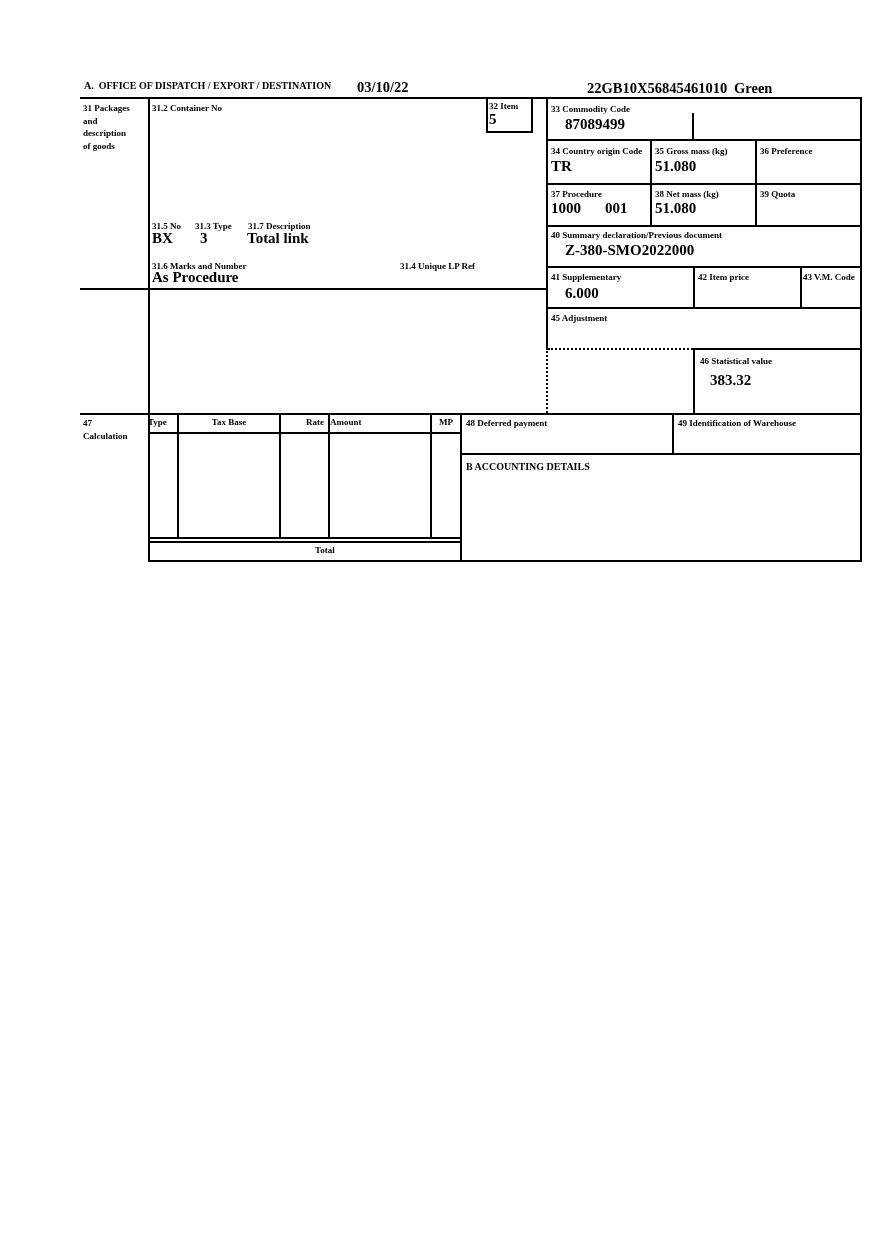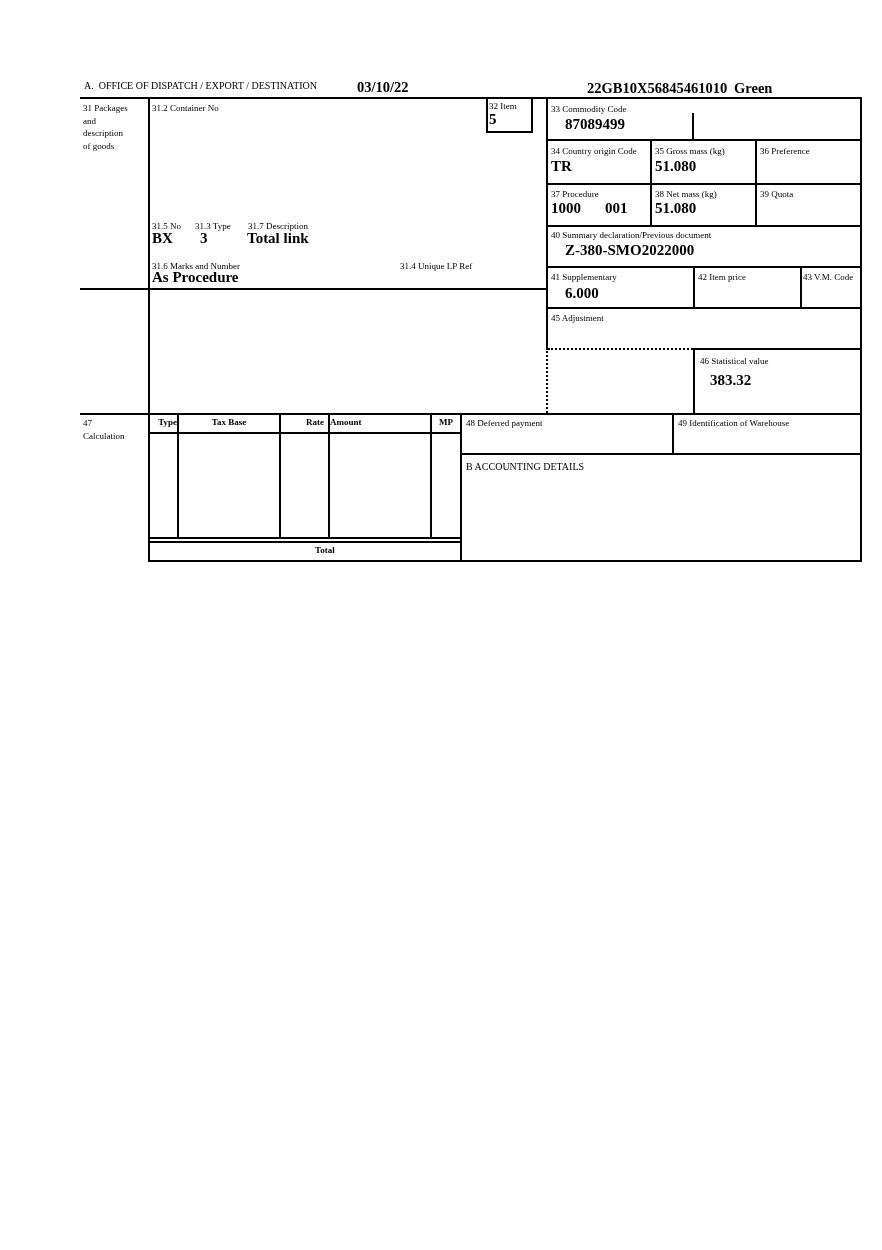--- a/index.html
+++ b/index.html
@@ -1,23 +1,23 @@
 <!DOCTYPE html>
 <html><head>
 <meta charset="utf-8">
 <style>
   html,body{margin:0;padding:0;background:#fff;}
   .page{position:relative;width:882px;height:1250px;background:#fff;color:#000;
         font-family:"Liberation Serif","DejaVu Serif",serif;overflow:hidden;}
   .ln{position:absolute;background:#000;}
   .lnh-d{position:absolute;height:0;border-top:2px dotted #000;}
   .lnv-d{position:absolute;width:0;border-left:2px dotted #000;}
-  .lbl{position:absolute;font-weight:normal;font-size:9px;line-height:12.5px;white-space:pre-line;}
+  .lbl{position:absolute;font-weight:bold;font-size:9px;line-height:12.5px;white-space:pre-line;}
   .val{position:absolute;font-weight:bold;font-size:15px;line-height:1.1;white-space:pre;}
-  .ttl{position:absolute;font-weight:normal;font-size:10px;white-space:pre;}
+  .ttl{position:absolute;font-weight:bold;font-size:10px;white-space:pre;}
   .hval{position:absolute;font-weight:bold;font-size:14.5px;white-space:pre;}
   .th{position:absolute;font-weight:bold;font-size:9px;}
 </style>
 </head>
 <body>
 
 <div class="page">
 
   <div class="ttl" style="left:84px;top:80px">A.  OFFICE OF DISPATCH / EXPORT / DESTINATION</div>
   <div class="hval" style="left:357px;top:79px">03/10/22</div>
@@ -101,21 +101,21 @@
   <div class="lbl" style="left:551px;top:229px">40 Summary declaration/Previous document</div>
   <div class="val" style="left:565px;top:242px">Z-380-SMO2022000</div>
   <div class="lbl" style="left:551px;top:271px">41 Supplementary</div>
   <div class="val" style="left:565px;top:285px">6.000</div>
   <div class="lbl" style="left:698px;top:271px">42 Item price</div>
   <div class="lbl" style="left:803px;top:271px">43 V.M. Code</div>
   <div class="lbl" style="left:551px;top:312px">45 Adjustment</div>
   <div class="lbl" style="left:700px;top:355px">46 Statistical value</div>
   <div class="val" style="left:710px;top:372px">383.32</div>
 
-  <div class="th" style="left:148px;top:417px;width:29px;text-align:right">Type</div>
+  <div class="th" style="left:148px;top:417px;width:29px;text-align:left">Type</div>
   <div class="th" style="left:179px;top:417px;width:100px;text-align:center">Tax Base</div>
   <div class="th" style="left:281px;top:417px;width:43px;text-align:right">Rate</div>
   <div class="th" style="left:330px;top:417px;width:96px;text-align:left">Amount</div>
   <div class="th" style="left:432px;top:417px;width:28px;text-align:center">MP</div>
   <div class="th" style="left:315px;top:545px">Total</div>
 
   <div class="lbl" style="left:466px;top:417px">48 Deferred payment</div>
   <div class="lbl" style="left:678px;top:417px">49 Identification of Warehouse</div>
   <div class="ttl" style="left:466px;top:461px">B ACCOUNTING DETAILS</div>
 

